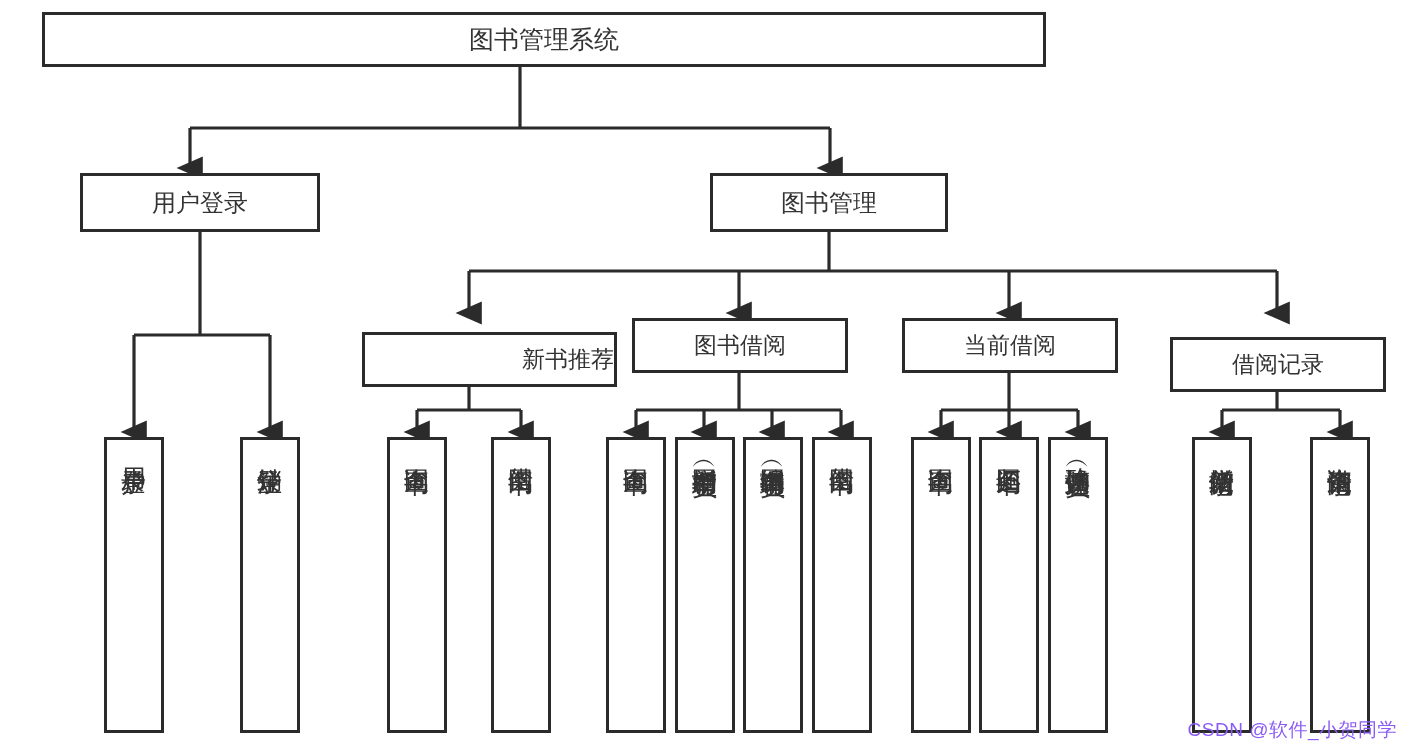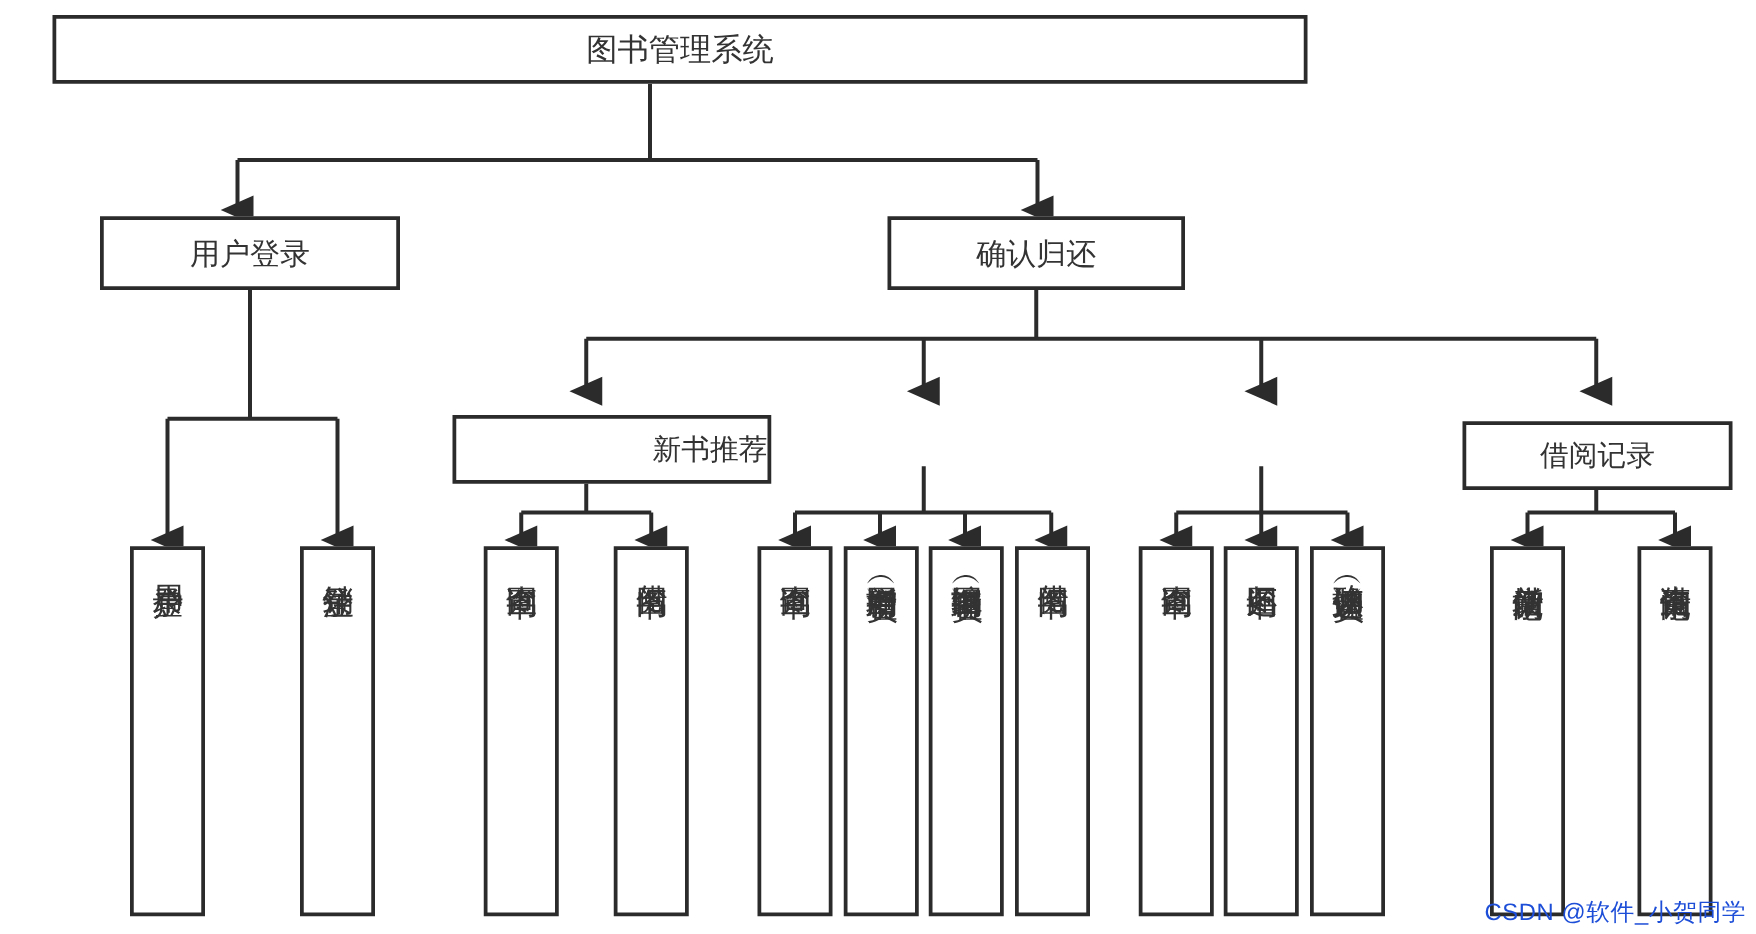--- a/index.html
+++ b/index.html
@@ -60,21 +60,21 @@
     white-space: nowrap;
   }
   .htext {
     white-space: nowrap;
   }
   #watermark {
     position: absolute;
     right: 8px;
     bottom: 4px;
     font-size: 19px;
-    color: #1d4ed8;
+    color: #8b5cf6;
     letter-spacing: 0.5px;
     white-space: nowrap;
   }
 </style>
 </head>
 <body>
 
 <div id="diagram-canvas">
 
   <svg id="edge-layer" viewBox="0 0 1405 747" xmlns="http://www.w3.org/2000/svg">
@@ -129,28 +129,34 @@
 
   <div class="node root" style="left:18px; top:12px; width:1004px; height:55px;margin-left:24px;">
     <span class="htext">图书管理系统</span>
   </div>
 
   <div class="node level2" style="left:80px; top:173px; width:240px; height:59px;">
     <span class="htext">用户登录</span>
   </div>
 
   <div class="node level2" style="left:710px; top:173px; width:238px; height:59px;">
-    <span class="htext">确认归还</span>
+    <span class="htext">图书管理</span>
   </div>
 
   <div class="node level3" style="left:362px; top:332px; width:255px; height:55px;justify-content:flex-end;">
     <span class="htext">新书推荐</span>
   </div>
 
-
+  <div class="node level3" style="left:632px; top:318px; width:216px; height:55px;">
+    <span class="htext">图书借阅</span>
+  </div>
+
+  <div class="node level3" style="left:902px; top:318px; width:216px; height:55px;">
+    <span class="htext">当前借阅</span>
+  </div>
 
   <div class="node level3" style="left:1170px; top:337px; width:216px; height:55px;">
     <span class="htext">借阅记录</span>
   </div>
 
   <div class="node leaf" style="left:104px; top:437px; width:60px; height:296px;">
     <span class="vtext">用户登录</span>
   </div>
   <div class="node leaf" style="left:240px; top:437px; width:60px; height:296px;">
     <span class="vtext">注销登录</span>

